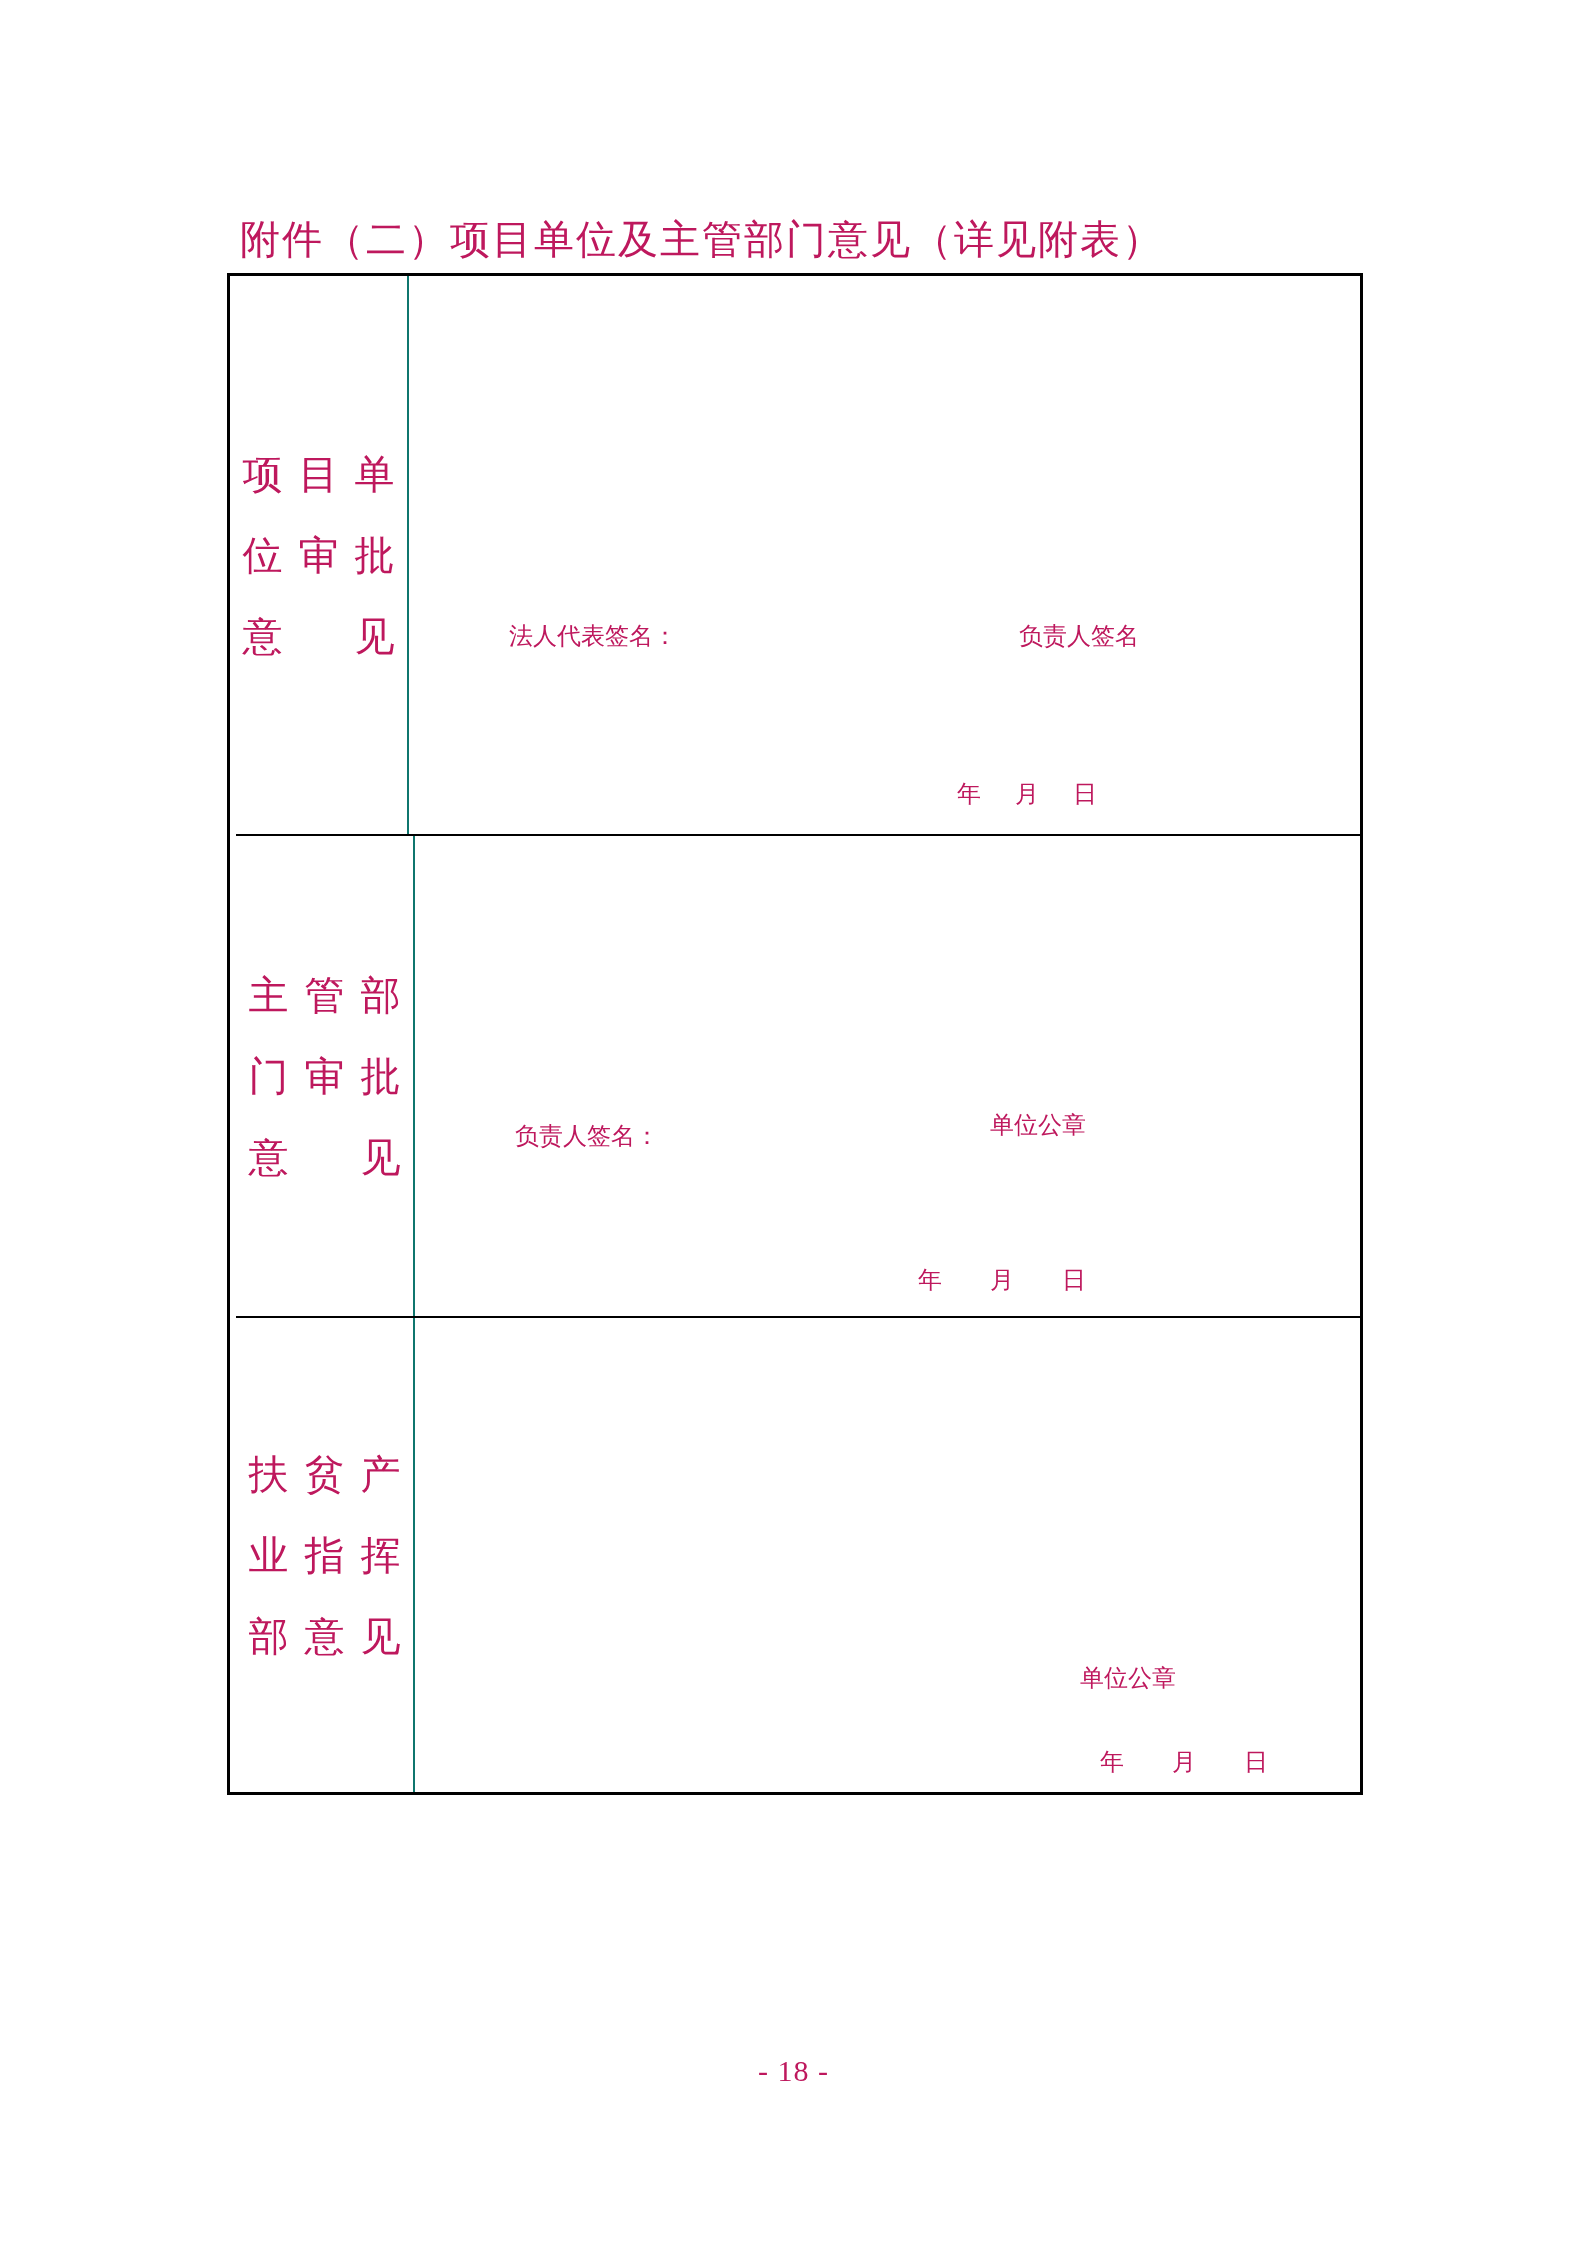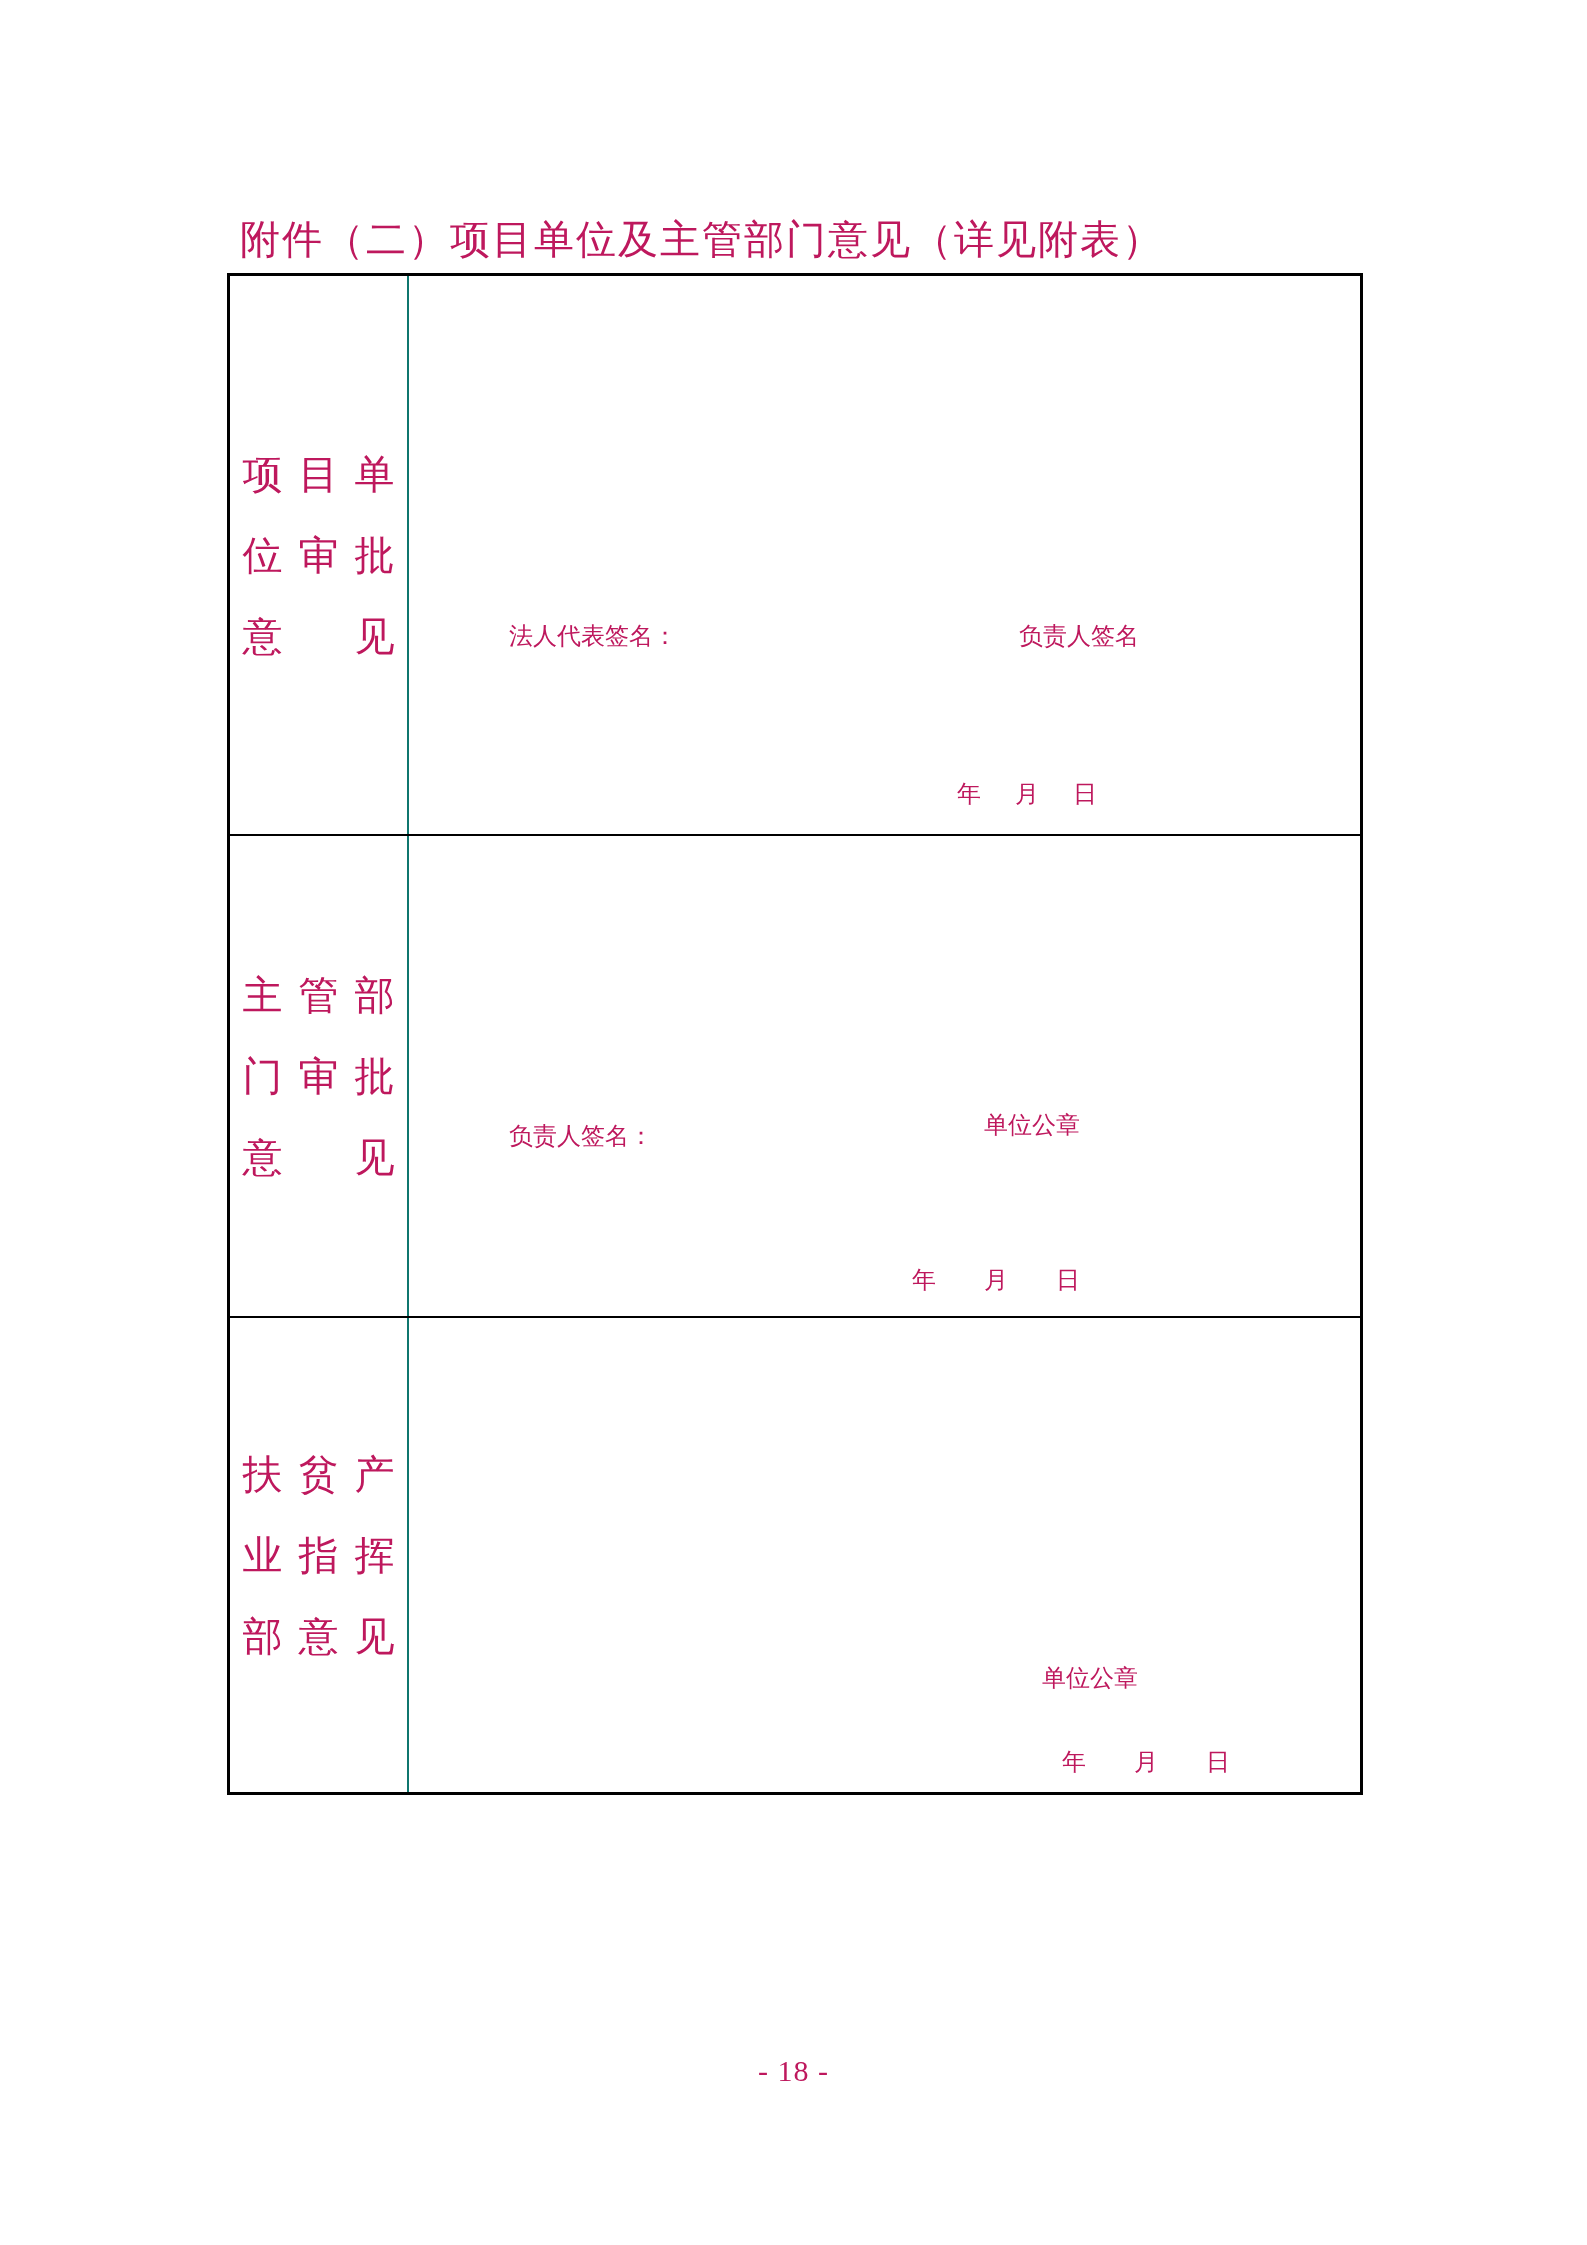--- a/index.html
+++ b/index.html
@@ -30,24 +30,25 @@
     top: 273px;
     width: 1130px;
     border: 3px solid #000000;
   }
   .trow {
     display: flex;
     box-sizing: border-box;
   }
   .trow + .trow {
     border-top: 2px solid #000000;
+    margin-left: 6px;
   }
   .row-1 { height: 558px; }
   .row-2 { height: 482px; }
-  .row-3 { height: 476px; }
+  .row-3 { height: 476px; gap: 32px; }
   .hcell {
     width: 179px;
     box-sizing: border-box;
     border-right: 2px solid #0f766e;
     display: flex;
     align-items: center;
     justify-content: center;
     flex-shrink: 0;
   }
   .hblock {

